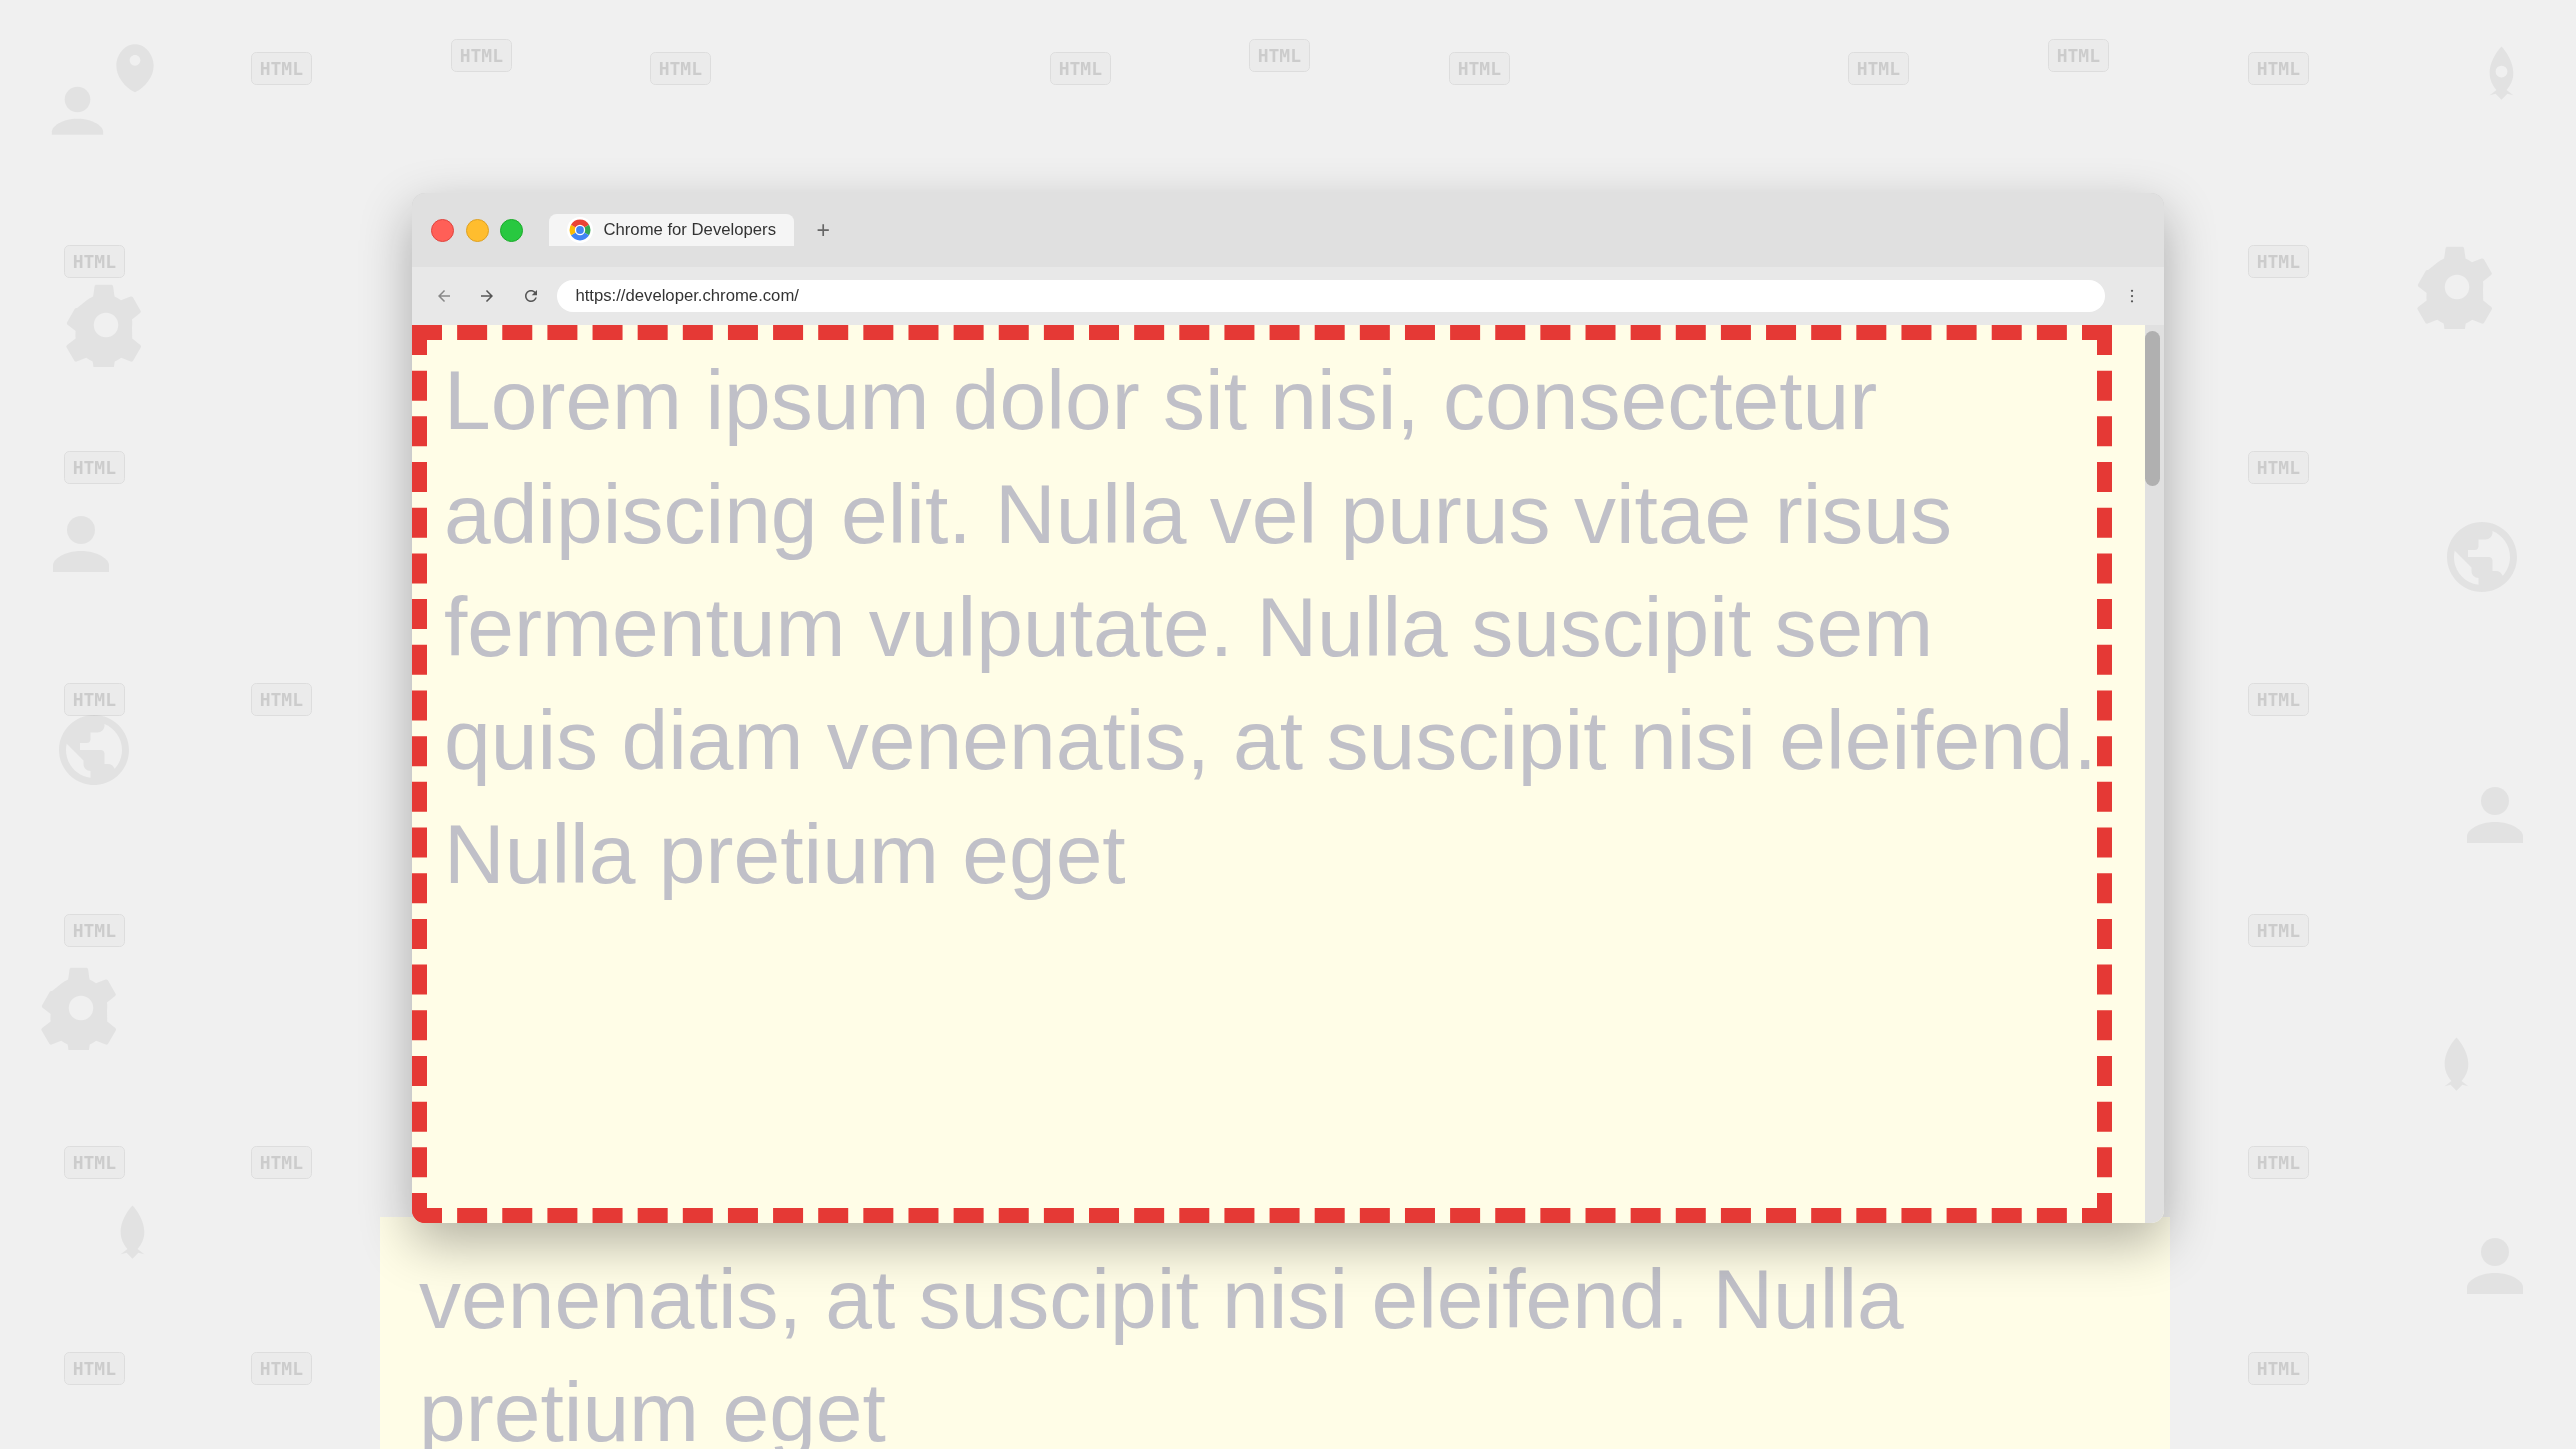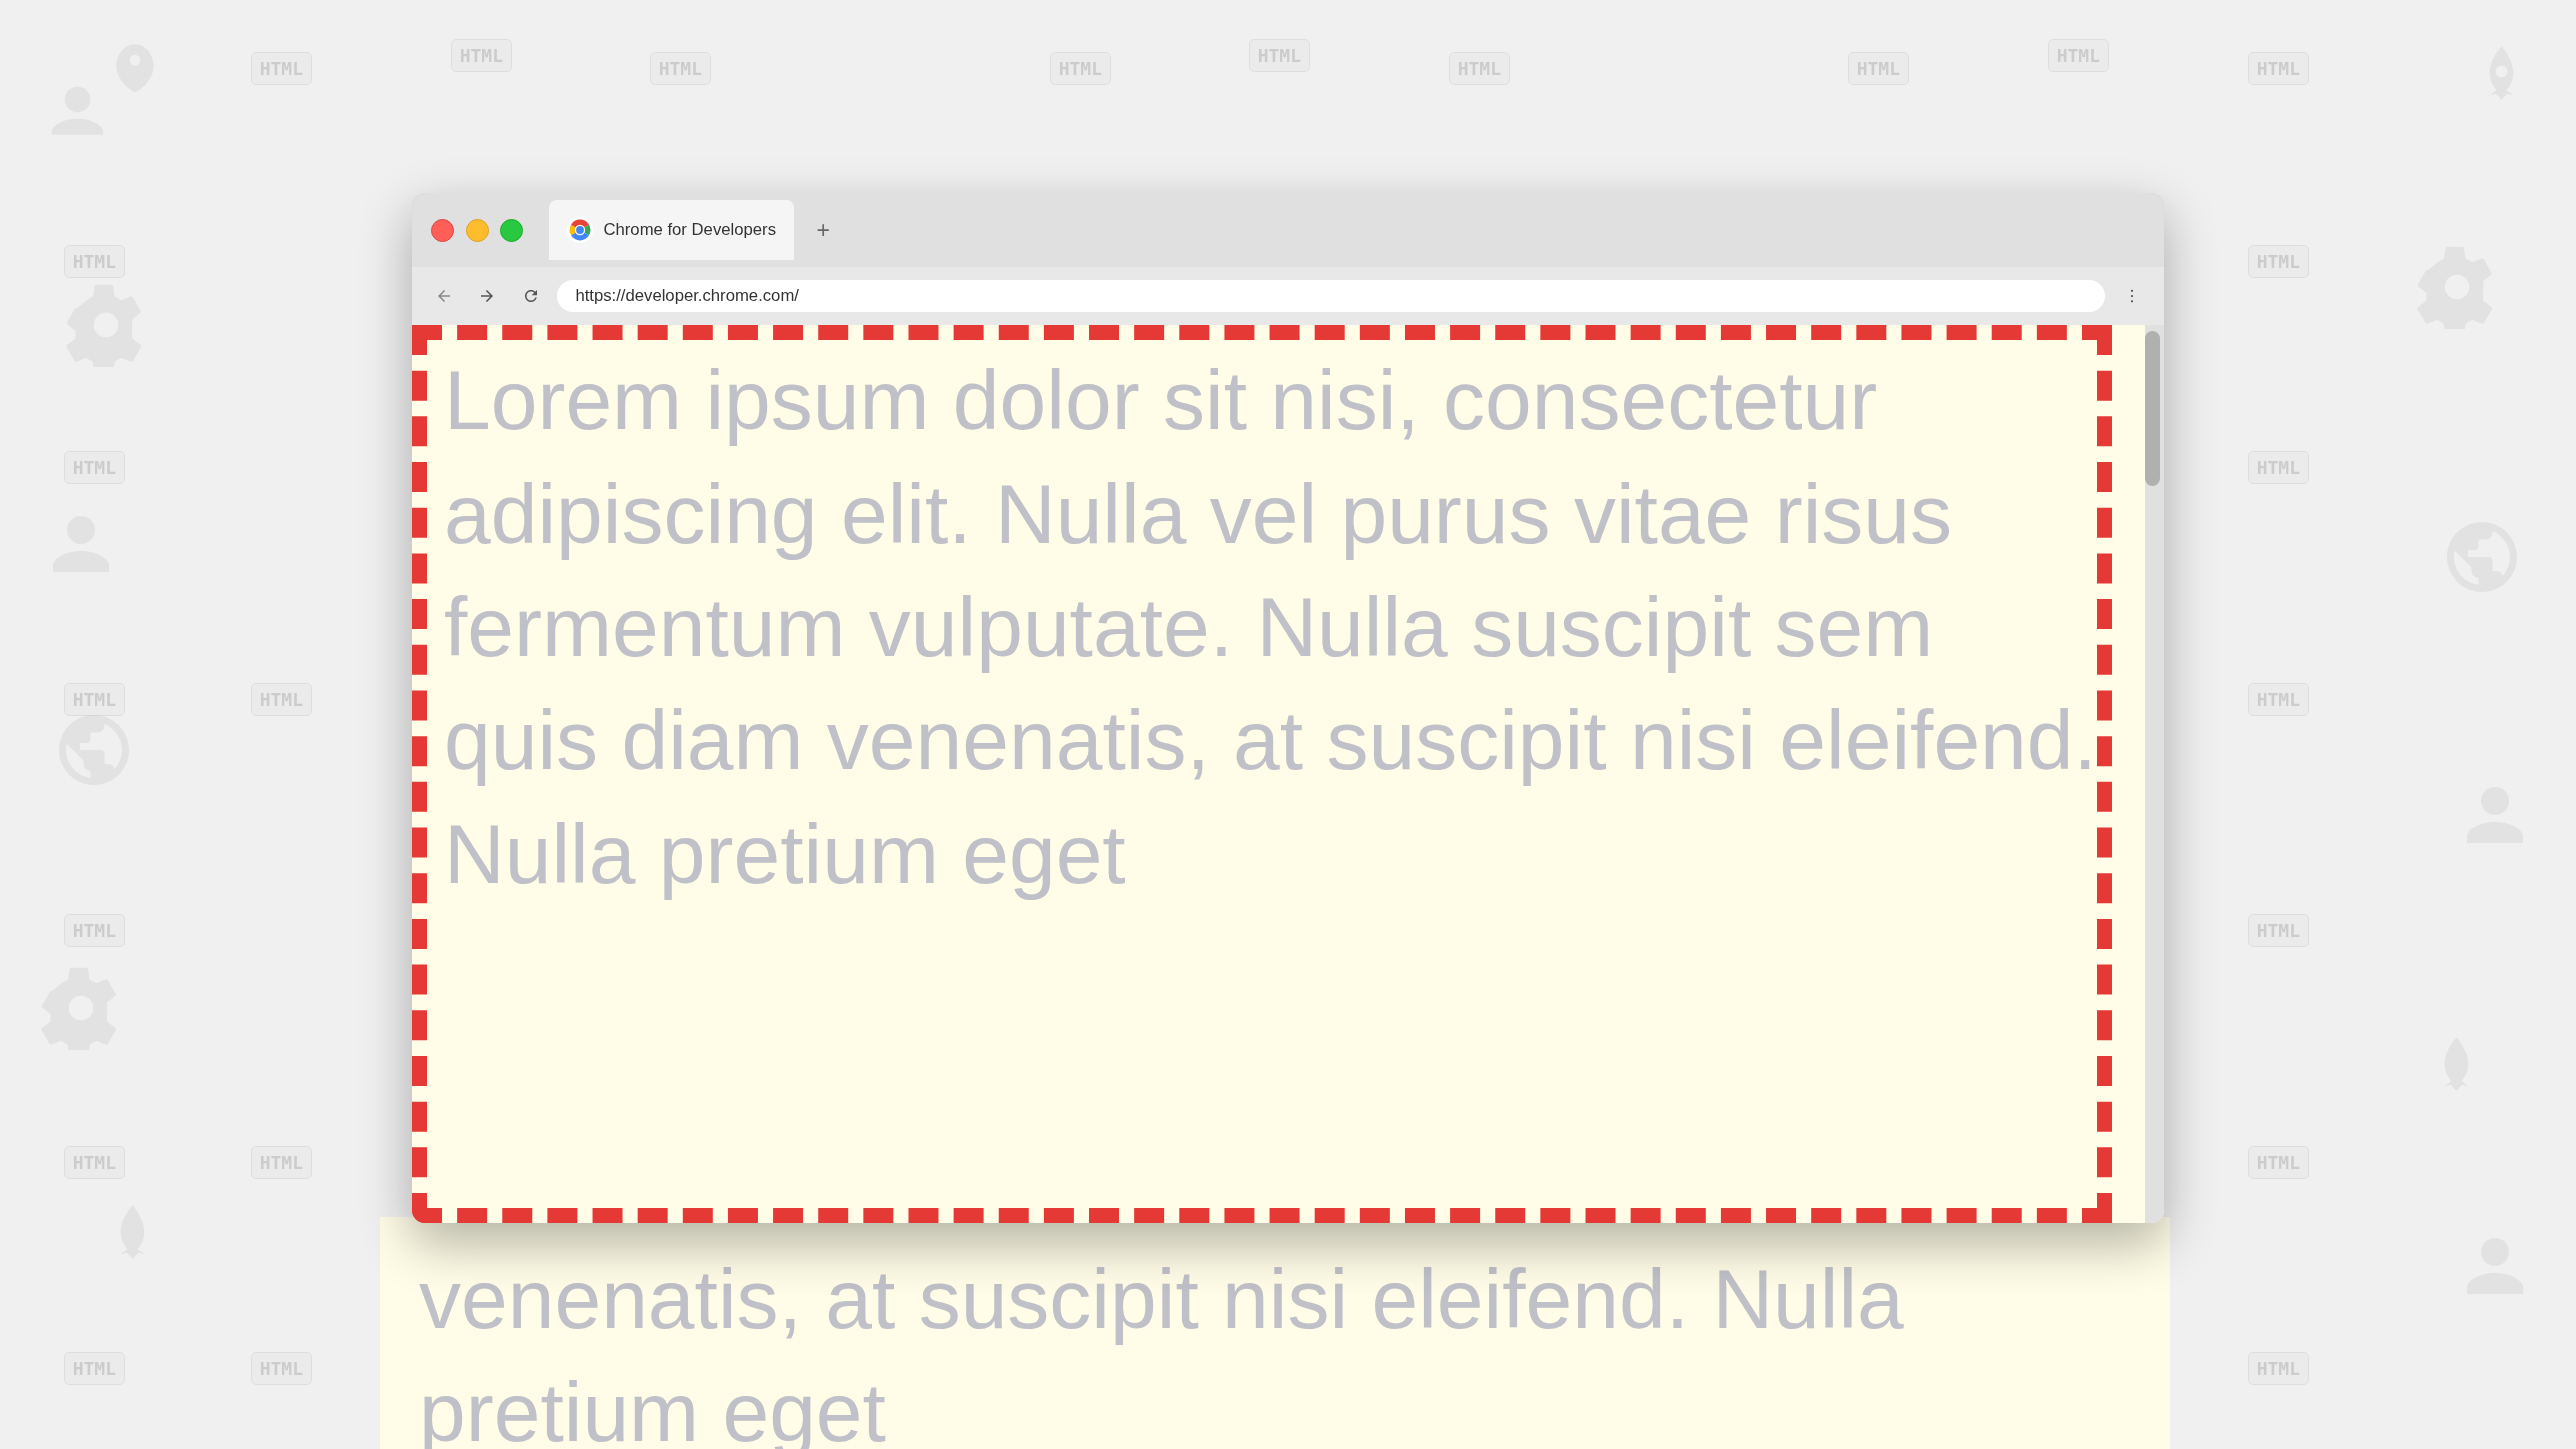--- a/index.html
+++ b/index.html
@@ -72,21 +72,21 @@
       margin-left: 6.4px;
     }
 
     .tab {
       display: flex;
       align-items: center;
       gap: 10.3px;
       background: #f5f5f5;
       border-radius: 7.7px 7.7px 0 0;
       padding: 7.7px 18px;
-      height: 60px;
+      height: 32px;
       min-width: 245px;
     }
 
     .chrome-logo {
       width: 26px;
       height: 26px;
       flex-shrink: 0;
     }
 
     .tab-title {

